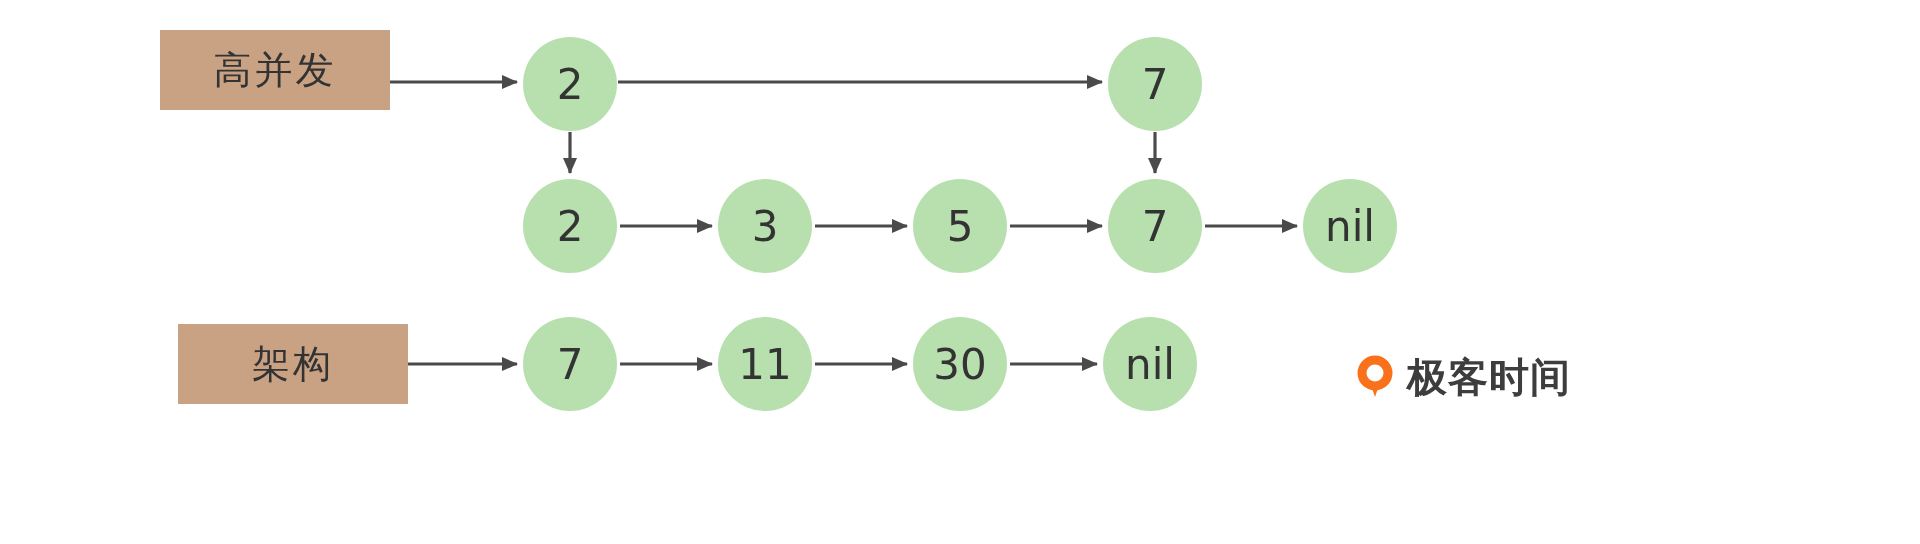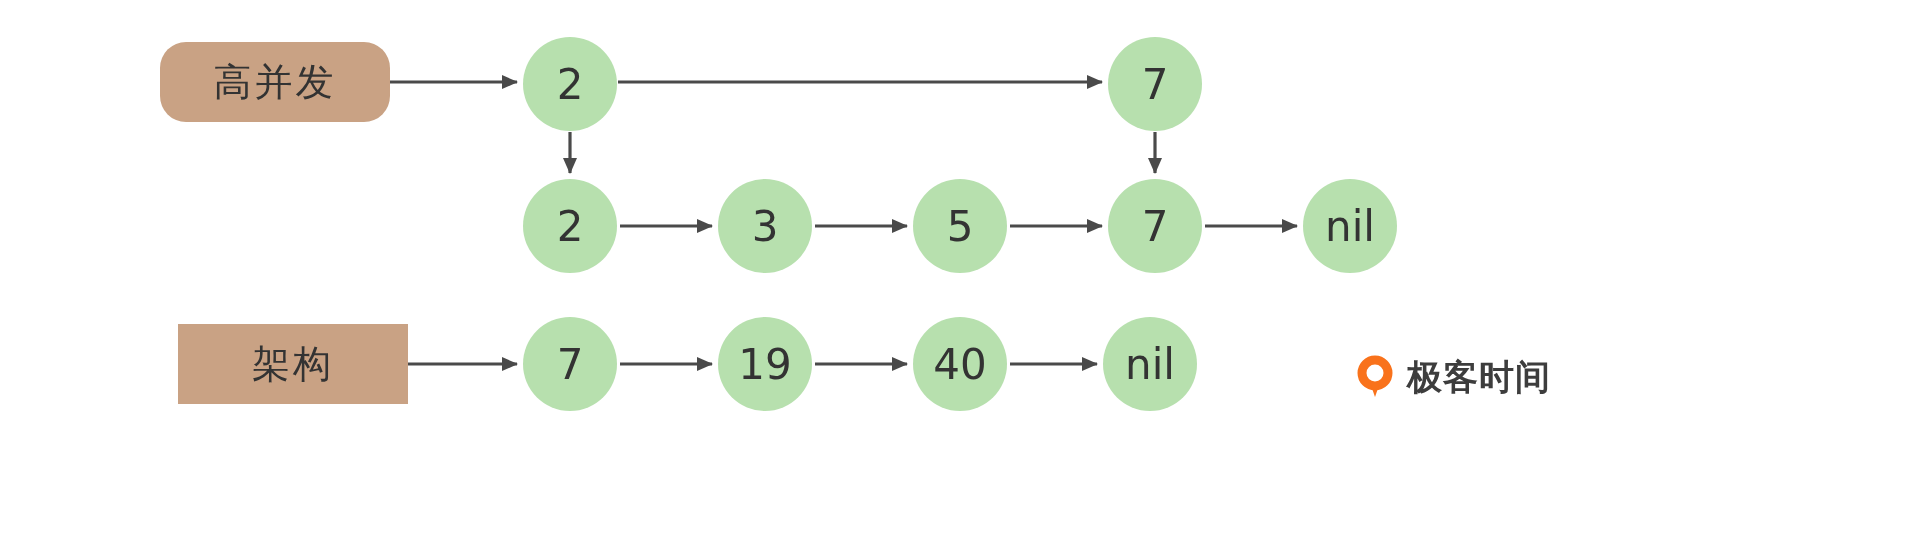--- a/index.html
+++ b/index.html
@@ -51,21 +51,21 @@
   .logo {
     position: absolute;
     left: 1352px;
     top: 352px;
     height: 50px;
     display: flex;
     align-items: center;
     gap: 9px;
   }
   .logo-text {
-    font-size: 35px;
+    font-size: 40px;
     color: #3d3d3d;
     font-weight: 600;
     letter-spacing: 1px;
   }
 </style>
 </head>
 <body>
 
 <div class="canvas">
 
@@ -82,40 +82,40 @@
     <line class="arrow-line" x1="620" y1="226" x2="712" y2="226" marker-end="url(#ah)"></line>
     <line class="arrow-line" x1="815" y1="226" x2="907" y2="226" marker-end="url(#ah)"></line>
     <line class="arrow-line" x1="1010" y1="226" x2="1102" y2="226" marker-end="url(#ah)"></line>
     <line class="arrow-line" x1="1205" y1="226" x2="1297" y2="226" marker-end="url(#ah)"></line>
     <line class="arrow-line" x1="390" y1="364" x2="517" y2="364" marker-end="url(#ah)"></line>
     <line class="arrow-line" x1="620" y1="364" x2="712" y2="364" marker-end="url(#ah)"></line>
     <line class="arrow-line" x1="815" y1="364" x2="907" y2="364" marker-end="url(#ah)"></line>
     <line class="arrow-line" x1="1010" y1="364" x2="1097" y2="364" marker-end="url(#ah)"></line>
   </svg>
 
-  <div class="tag" style="left:160px; top:42px;border-radius:26px;">
+  <div class="tag" style="left:160px; top:30px;">
     <span>高并发</span>
   </div>
 
   <div class="node" style="left:523px;  top:37px;">2</div>
   <div class="node" style="left:1108px; top:37px;">7</div>
 
   <div class="node" style="left:523px;  top:179px;">2</div>
   <div class="node" style="left:718px;  top:179px;">3</div>
   <div class="node" style="left:913px;  top:179px;">5</div>
   <div class="node" style="left:1108px; top:179px;">7</div>
   <div class="node" style="left:1303px; top:179px;">nil</div>
 
   <div class="tag" style="left:178px; top:324px;">
     <span>架构</span>
   </div>
 
   <div class="node" style="left:523px;  top:317px;">7</div>
-  <div class="node" style="left:718px;  top:317px;">19</div>
-  <div class="node" style="left:913px;  top:317px;">40</div>
+  <div class="node" style="left:718px;  top:317px;">11</div>
+  <div class="node" style="left:913px;  top:317px;">30</div>
   <div class="node" style="left:1103px; top:317px;">nil</div>
 
   <div class="logo">
     <svg width="46" height="48" viewBox="0 0 46 48">
       <circle cx="23" cy="20" r="13" fill="none" stroke="#f9721b" stroke-width="9"></circle>
       <path d="M18.5 31 L27.5 31 L23 44 Z" fill="#f9721b"></path>
     </svg>
     <span class="logo-text">极客时间</span>
   </div>
 

